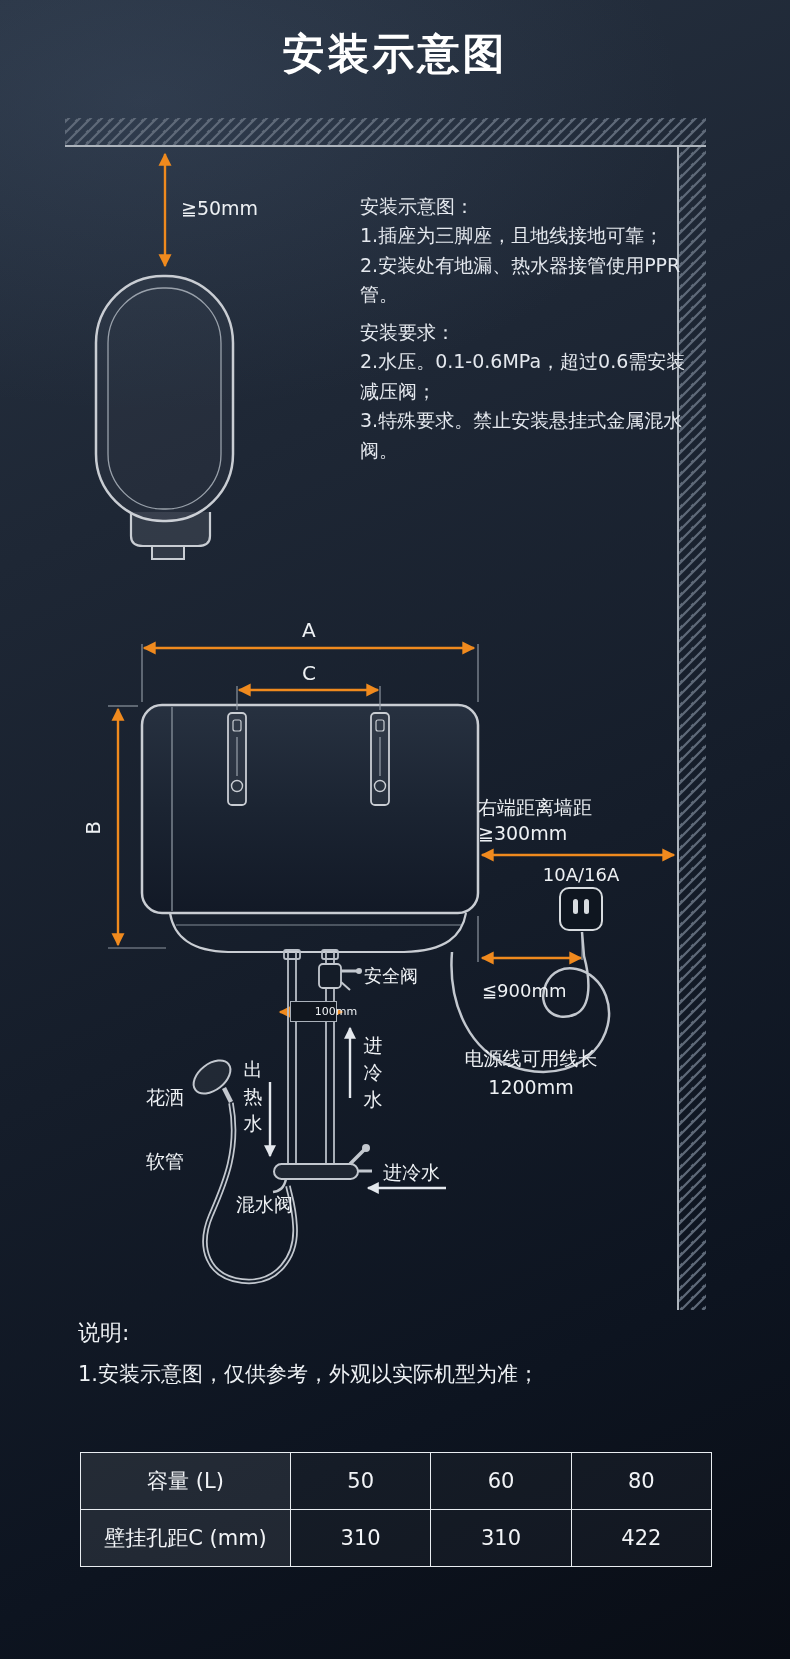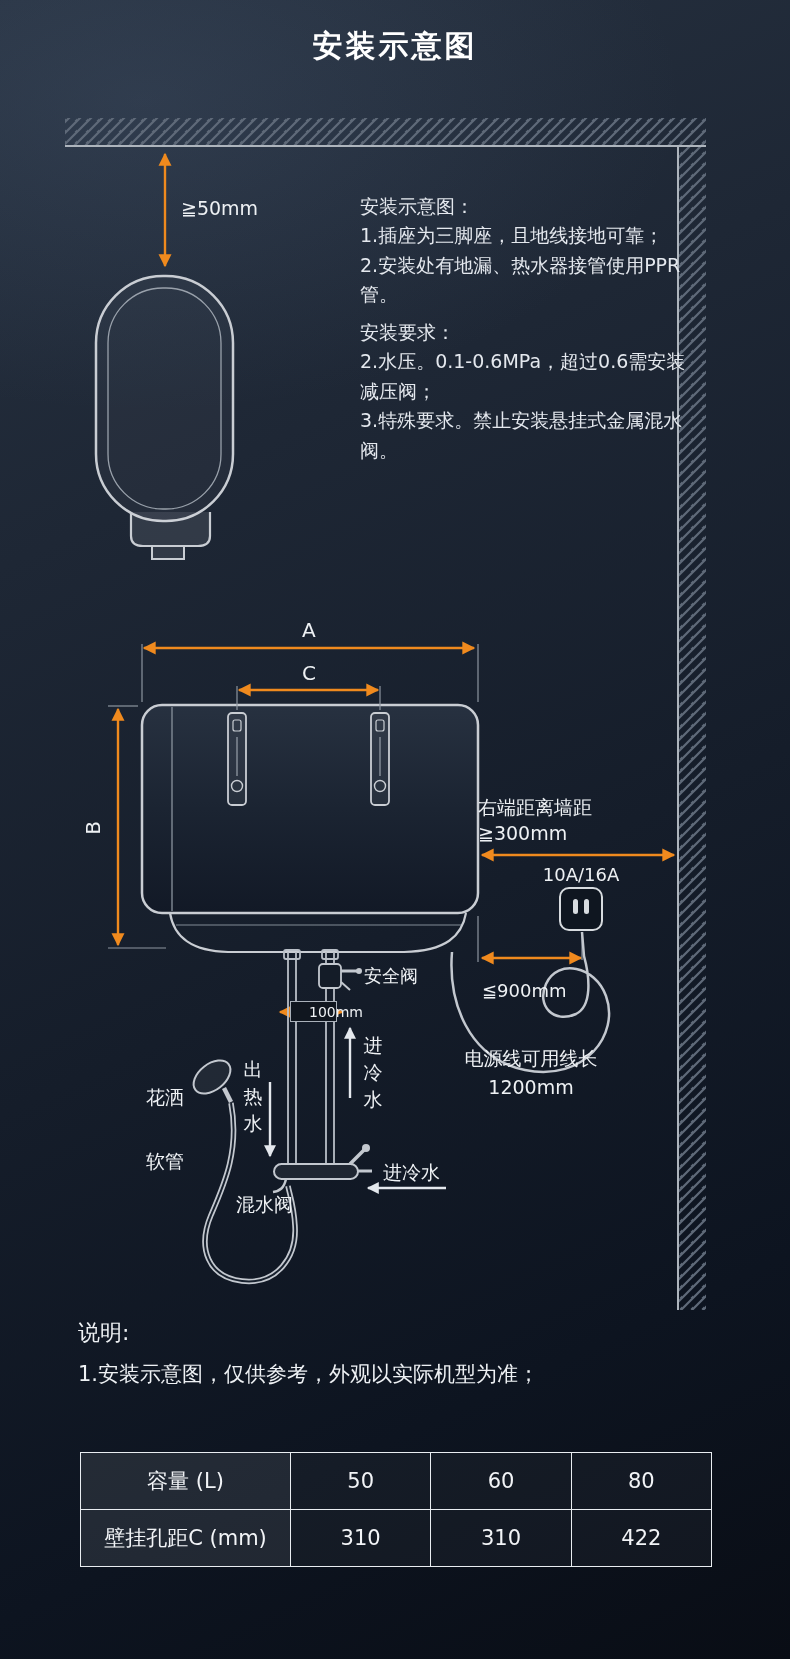--- a/index.html
+++ b/index.html
@@ -6,30 +6,30 @@
   html,body { background:#07090f; }
   .canvas {
     position:relative; width:790px; height:1659px; overflow:hidden;
     background:
       radial-gradient(900px 520px at 18% 6%, rgba(95,115,145,0.20), rgba(0,0,0,0) 60%),
       linear-gradient(155deg, #273241 0%, #1e2735 28%, #151d2a 55%, #0d1420 80%, #090d15 100%);
     font-family:"DejaVu Sans","Liberation Sans",sans-serif;
     color:#eef1f4;
   }
   .abs { position:absolute; }
-  .title { left:0; top:26px; width:790px; text-align:center; font-size:30px; font-weight:700; letter-spacing:3px; color:#ffffff; }
+  .title { left:0; top:26px; width:790px; text-align:center; font-size:42px; font-weight:700; letter-spacing:3px; color:#ffffff; }
   .dlabel { position:absolute; font-size:19px; color:#eef1f4; white-space:nowrap; }
   .dlabel.small { font-size:18px; }
   .instr { left:360px; top:192px; width:338px; font-size:19px; line-height:1.55; color:#e4e8ee; }
   .instr .req { margin-top:8px; }
   .vlabel { position:absolute; width:24px; font-size:19px; line-height:1.42; text-align:center; word-break:break-all; color:#eef1f4; }
   .blabel { left:86px; top:816px; font-size:20px; transform:rotate(-90deg); transform-origin:center; }
   .ctr { text-align:center; white-space:nowrap; }
   .dim-box { left:290px; top:1001px; width:42px; height:21px; border:1px solid #aab1ba; background:#10161f;
-             font-size:14px; display:flex; align-items:center; justify-content:center; color:#eef1f4;padding-left:45px; }
+             font-size:11px; display:flex; align-items:center; justify-content:center; color:#eef1f4;padding-left:45px; }
   .cord-note { left:440px; top:1044px; width:182px; text-align:center; font-size:19px; line-height:1.5; }
   .walldist { left:478px; top:795px; width:200px; text-align:left; font-size:19px; line-height:1.35; }
   .notes { left:78px; top:1318px; width:660px; }
   .notes .nh { font-size:22px; margin-bottom:9px; }
   .notes .ni { font-size:21px; line-height:1.62; color:#eef1f4; }
   .spec-table { left:80px; top:1452px; width:632px; border-collapse:collapse; color:#f2f4f7; }
   .spec-table td { border:1.5px solid #e9edf1; height:57px; text-align:center; font-size:21px;
                    background:rgba(255,255,255,0.035); }
   .spec-table td.lbl { width:210px; background:rgba(255,255,255,0.09); }
 </style>

